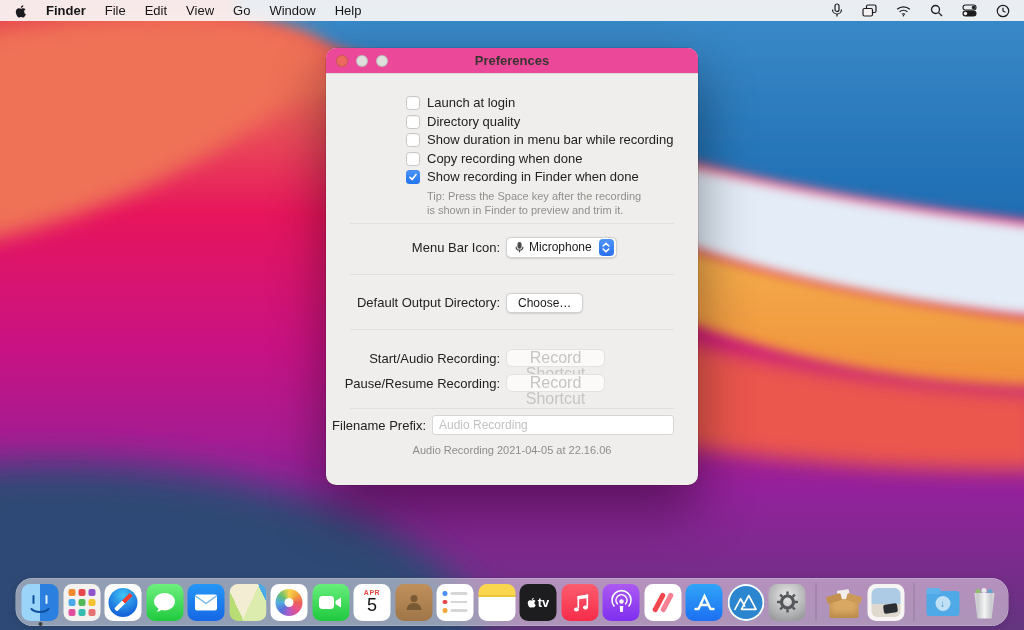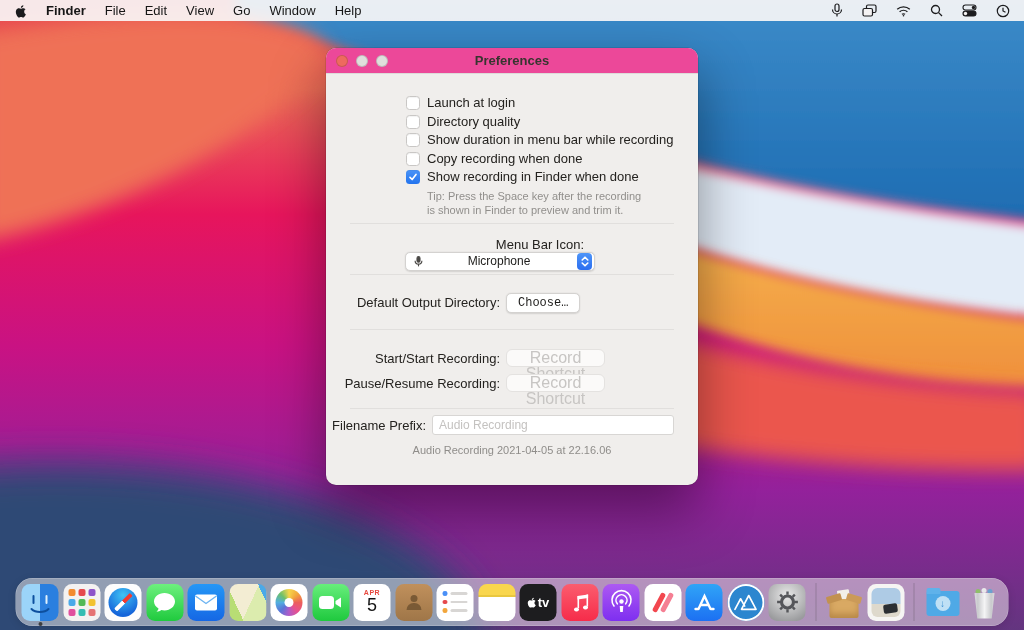--- a/index.html
+++ b/index.html
@@ -37,30 +37,30 @@
   .cb.checked { background:linear-gradient(#4a94f8,#2273ee); border:none;
     display:flex; align-items:center; justify-content:center; }
   .cblabel { line-height:14px; }
   .tip { margin:4px 24px 0 101px; font-size:11px; line-height:14px; color:#918f8c; }
 
   .divider { height:1px; background:#e1dfdd; margin:0 24px; }
   .d1 { margin-top:6px; } .d2 { margin-top:16px; } .d3 { margin-top:16px; } .d4 { margin-top:15px; }
 
   .row { display:flex; align-items:center; margin-right:24px; }
   .lbl { width:174px; flex:none; text-align:right; margin-right:6px; }
-  .rowA { margin-top:13px; height:21px;flex-direction:column; }
+  .rowA { margin-top:13px; height:21px; }
   .popup { display:inline-flex; align-items:center; height:21px; background:#fff;
     border:1px solid #d4d2d0; border-radius:5px; padding:0 2px 0 8px;
-    box-shadow:0 .5px 1.5px rgba(0,0,0,.12); font-size:12px; color:#1c1b19; cursor:default;gap:40px; }
+    box-shadow:0 .5px 1.5px rgba(0,0,0,.12); font-size:12px; color:#1c1b19; cursor:default; }
   .popup-chev { width:15px; height:17px; border-radius:4px; margin-left:7px;
     background:linear-gradient(#4e95f8,#2b6ef0); display:flex; align-items:center; justify-content:center; }
   .rowB { margin-top:18px; height:20px; }
   .choose-btn { height:20px; padding:0 11px; background:#fff; border:1px solid #d4d2d0;
     border-radius:5px; font-size:12px; color:#1c1b19; box-shadow:0 .5px 1.5px rgba(0,0,0,.12);
-    font-family:Liberation Mono, monospace; cursor:default;text-align:right; }
+    font-family:Liberation Sans, sans-serif; cursor:default;text-align:right; }
   .rowC1 { margin-top:19px; height:19px; } .rowC2 { margin-top:6px; height:19px; }
   .shortcut-field { width:99px; height:18px; background:#fbfaf9; border:1px solid #e4e2e0;
     border-radius:6px; font-size:16px; color:#c7c5c3; text-align:center; line-height:16px; cursor:default; }
   .rowD { margin-top:6px; height:21px; }
   .lbl2 { width:100px; flex:none; text-align:right; margin-right:6px; }
   .fn-input { flex:1; height:20px; background:#fff; border:1px solid #d8d6d4; border-radius:3px;
     font-size:12px; padding:0 6px; color:#222; font-family:"Liberation Sans", sans-serif; }
   .fn-input::placeholder { color:#c4c2c0; }
   .example { text-align:center; font-size:11px; color:#8f8d8a; margin-top:8px; }
 
@@ -317,21 +317,21 @@
       <div class="divider d2"></div>
 
       <div class="row rowB">
         <span class="lbl">Default Output Directory:</span>
         <button class="choose-btn">Choose…</button>
       </div>
 
       <div class="divider d3"></div>
 
       <div class="row rowC1">
-        <span class="lbl">Start/Start Recording:</span>
+        <span class="lbl">Start/Audio Recording:</span>
         <span class="shortcut-field">Record Shortcut</span>
       </div>
       <div class="row rowC2">
         <span class="lbl">Pause/Resume Recording:</span>
         <span class="shortcut-field">Record Shortcut</span>
       </div>
 
       <div class="divider d4"></div>
 
       <div class="row rowD">

